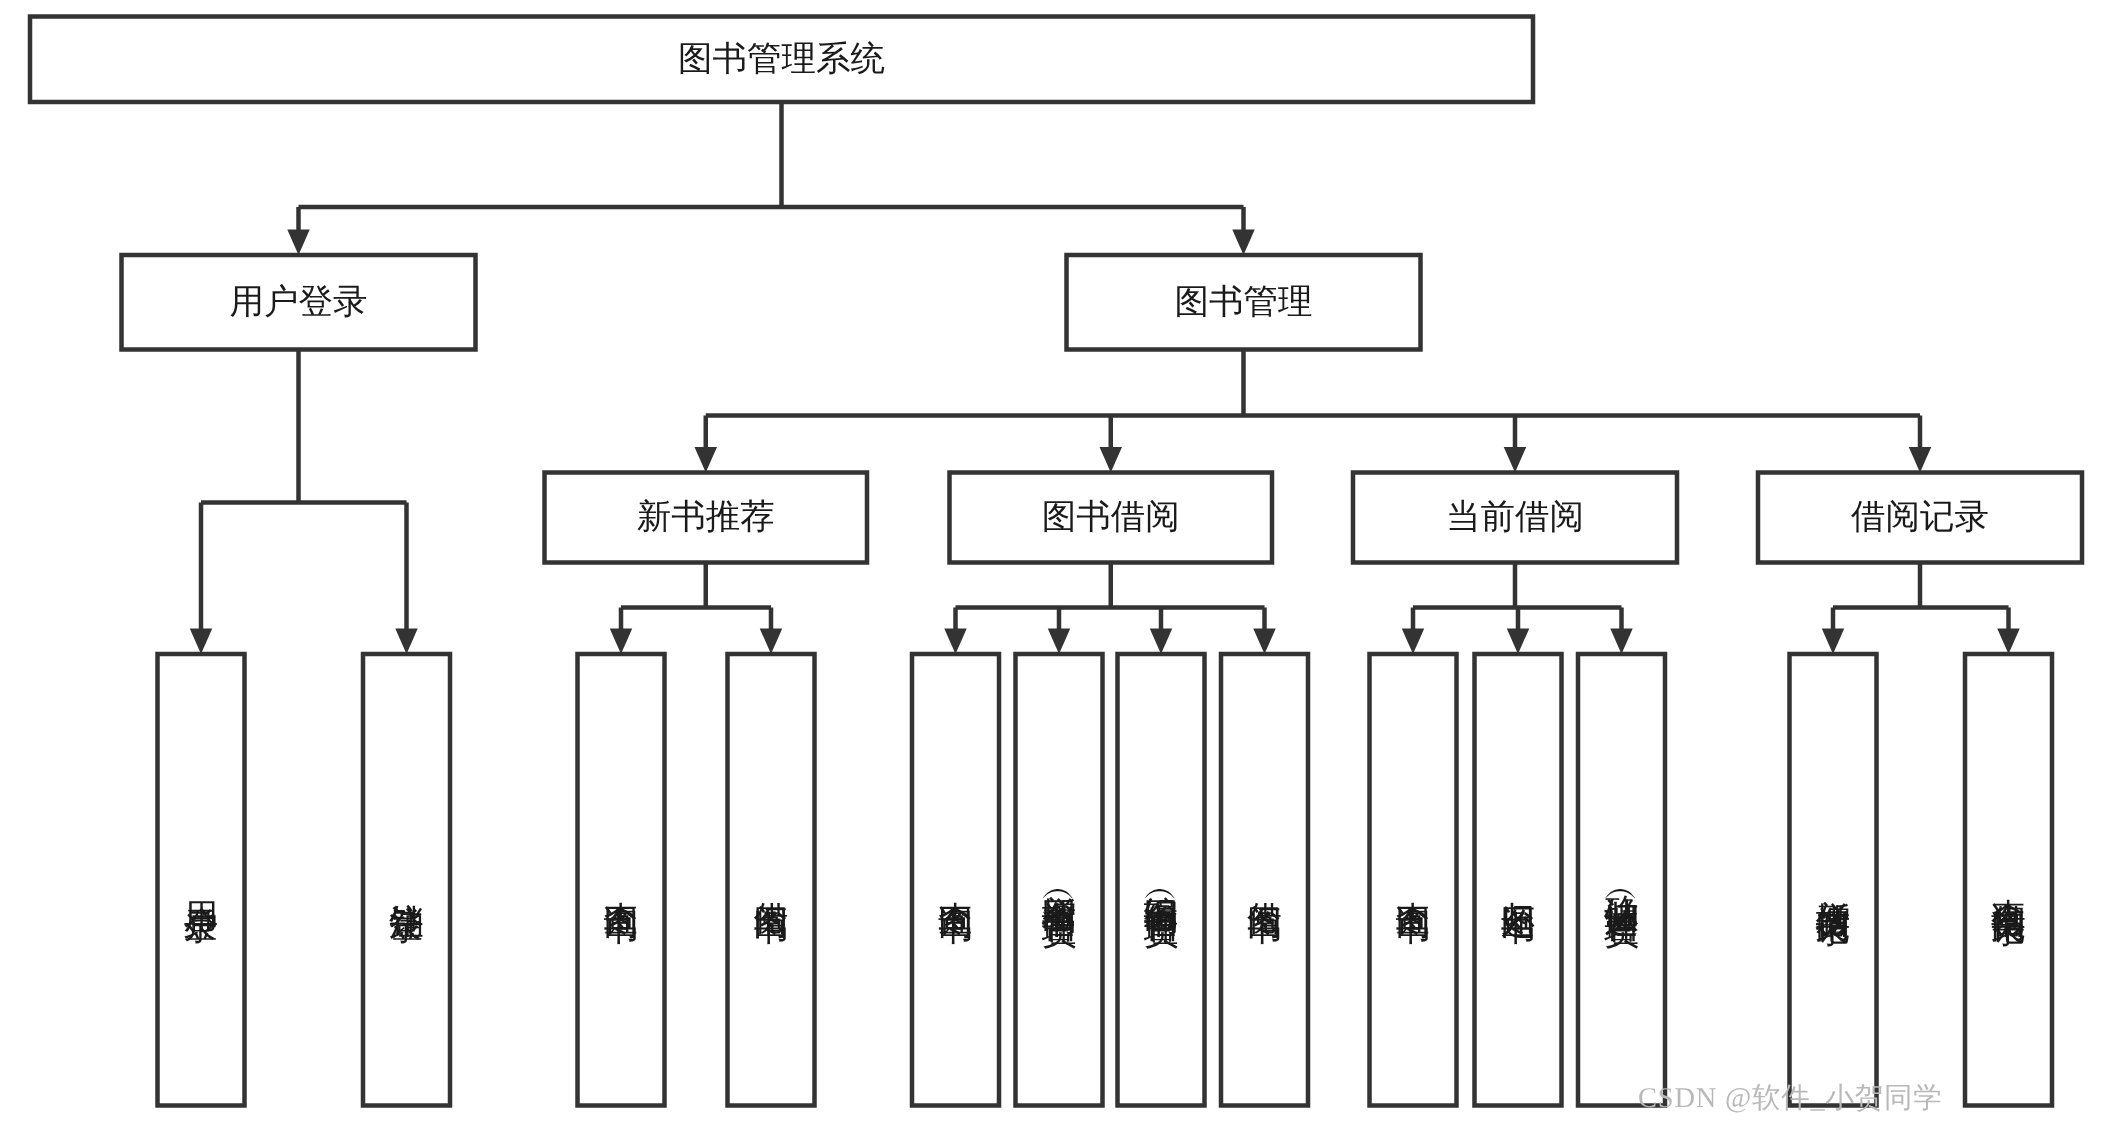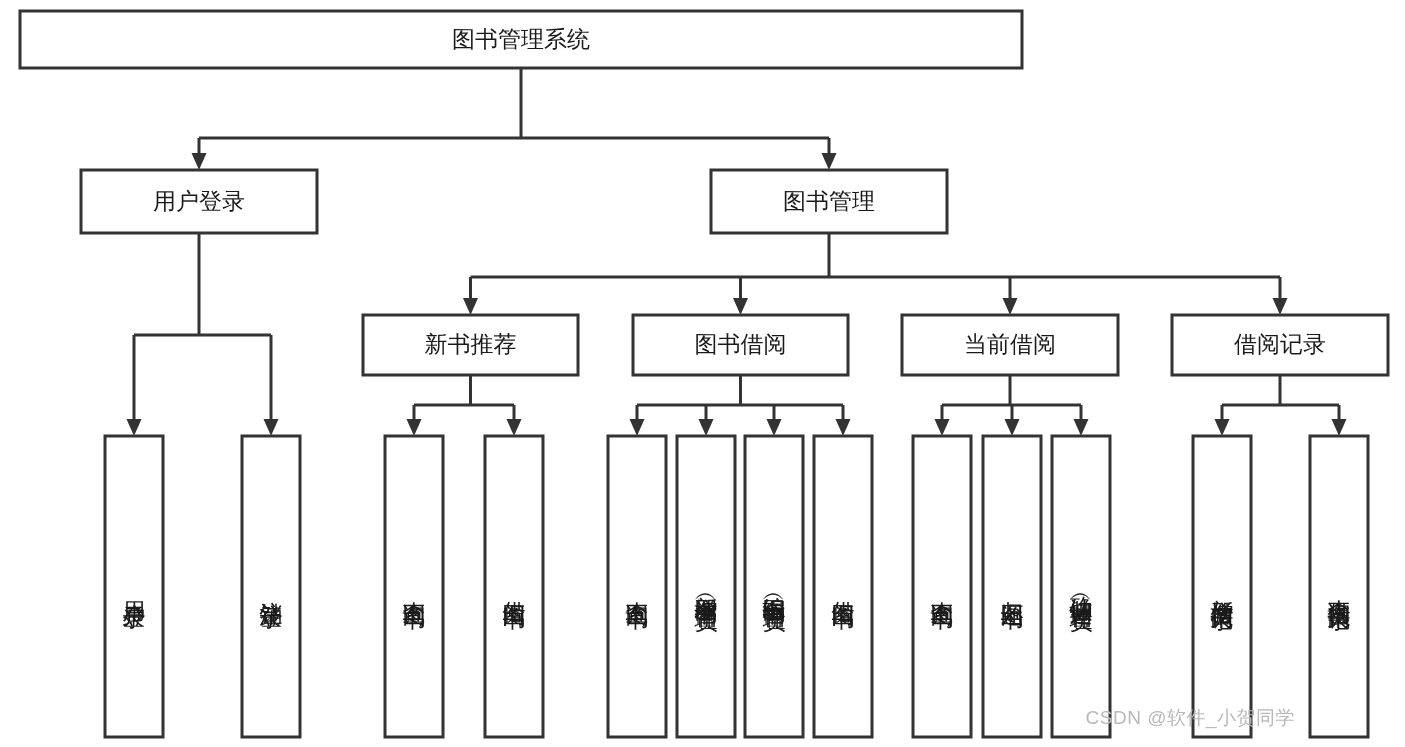--- a/index.html
+++ b/index.html
@@ -60,22 +60,22 @@
     letter-spacing: 2px;
     display: flex;
     justify-content: center;
     align-items: center;
     white-space: nowrap;
     pointer-events: none;
   }
   .watermark {
     position: absolute;
     right: 9px;
-    bottom: 16px;
-    font-family: Liberation Sans, sans-serif;
+    bottom: 2px;
+    font-family: Liberation Serif, serif;
     font-size: 19px;
     color: #b9b9b9;
     letter-spacing: 0.5px;
     white-space: nowrap;
   }
 </style>
 </head>
 <body>
 
 <div id="diagram-root">

